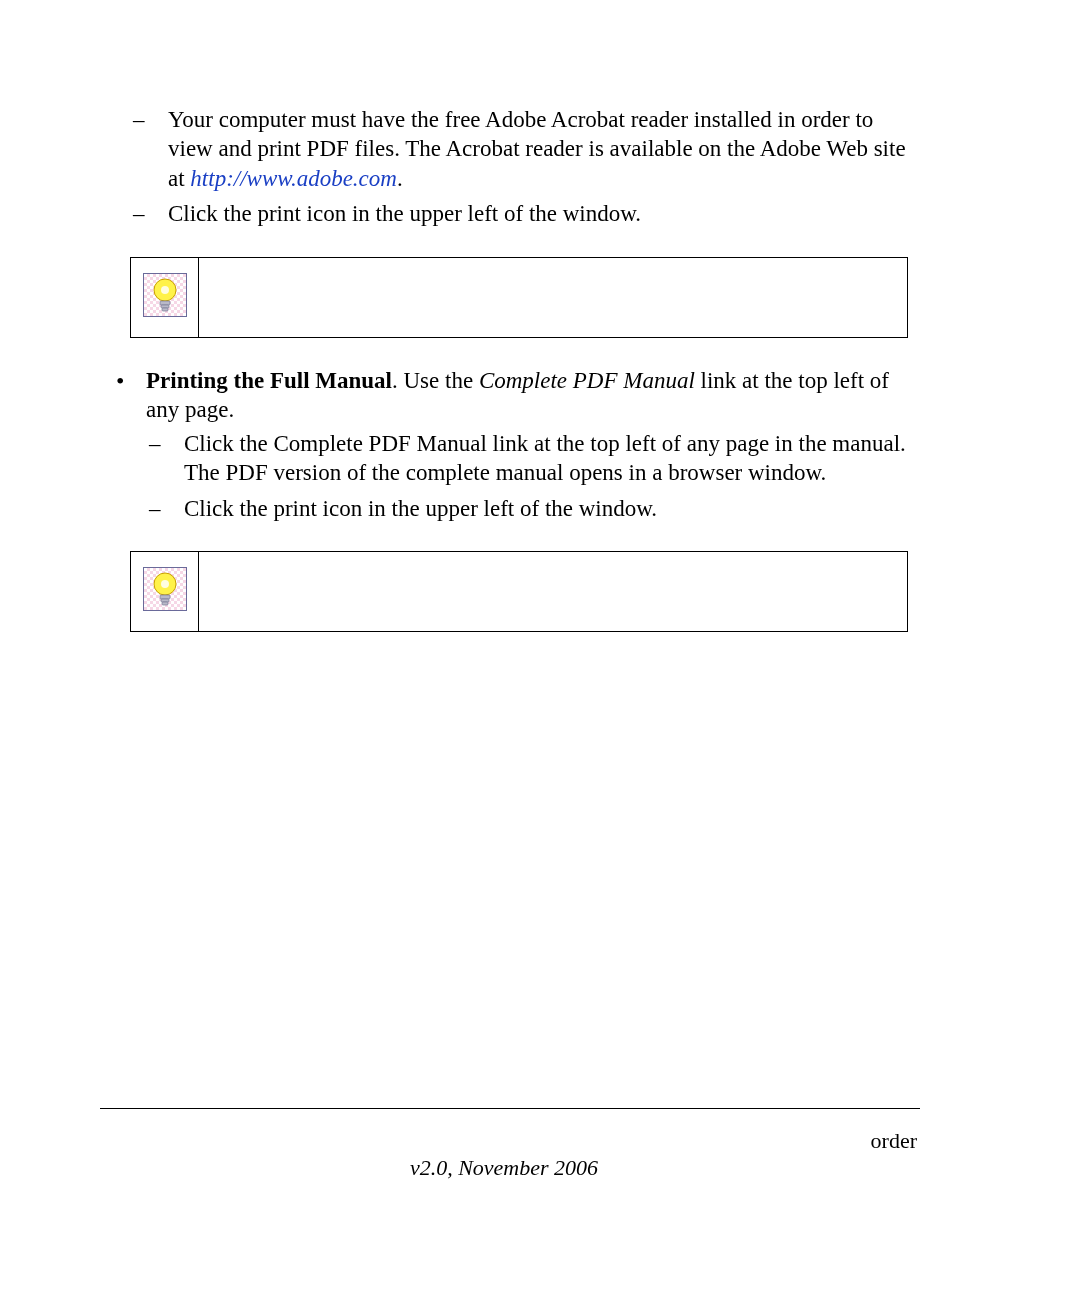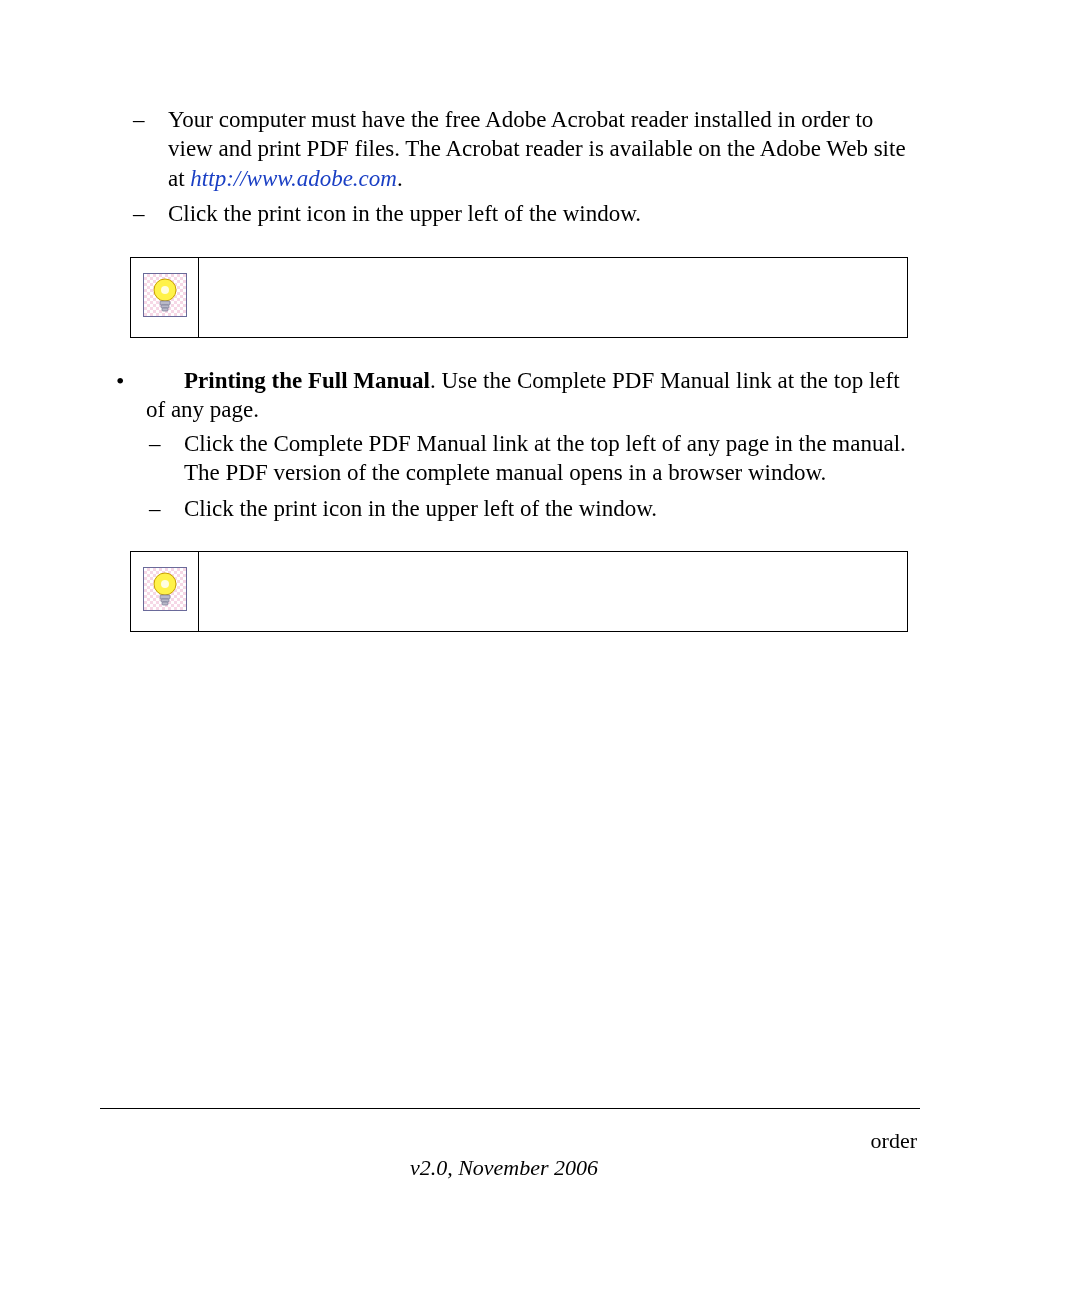--- a/index.html
+++ b/index.html
@@ -18,22 +18,22 @@
     content: "•"; position: absolute; left: -14px; top: 0; font-size: 24px;
   }
 
   ul.dash { list-style: none; padding-left: 68px; }
   ul.dash > li { position: relative; padding-left: 0; margin-bottom: 6px; }
   ul.dash > li::before {
     content: "–"; position: absolute; left: -35px; top: 0;
   }
 
   .link { color: #1a3fc4; font-style: italic; }
-  .bold { font-weight: bold; margin-left: 38px; }
-  .italic { }
+  .bold { font-weight: bold; }
+  .italic { font-style: italic; }
 
   table.tip {
     border-collapse: collapse;
     width: 777px;
     margin: 28px 0 28px 30px;
     table-layout: fixed;
   }
   table.tip td { border: 1px solid #000; height: 80px; vertical-align: middle; padding: 0; }
   table.tip td.icon-cell { width: 68px; text-align: center; }
   table.tip td.text-cell { width: 709px; }

